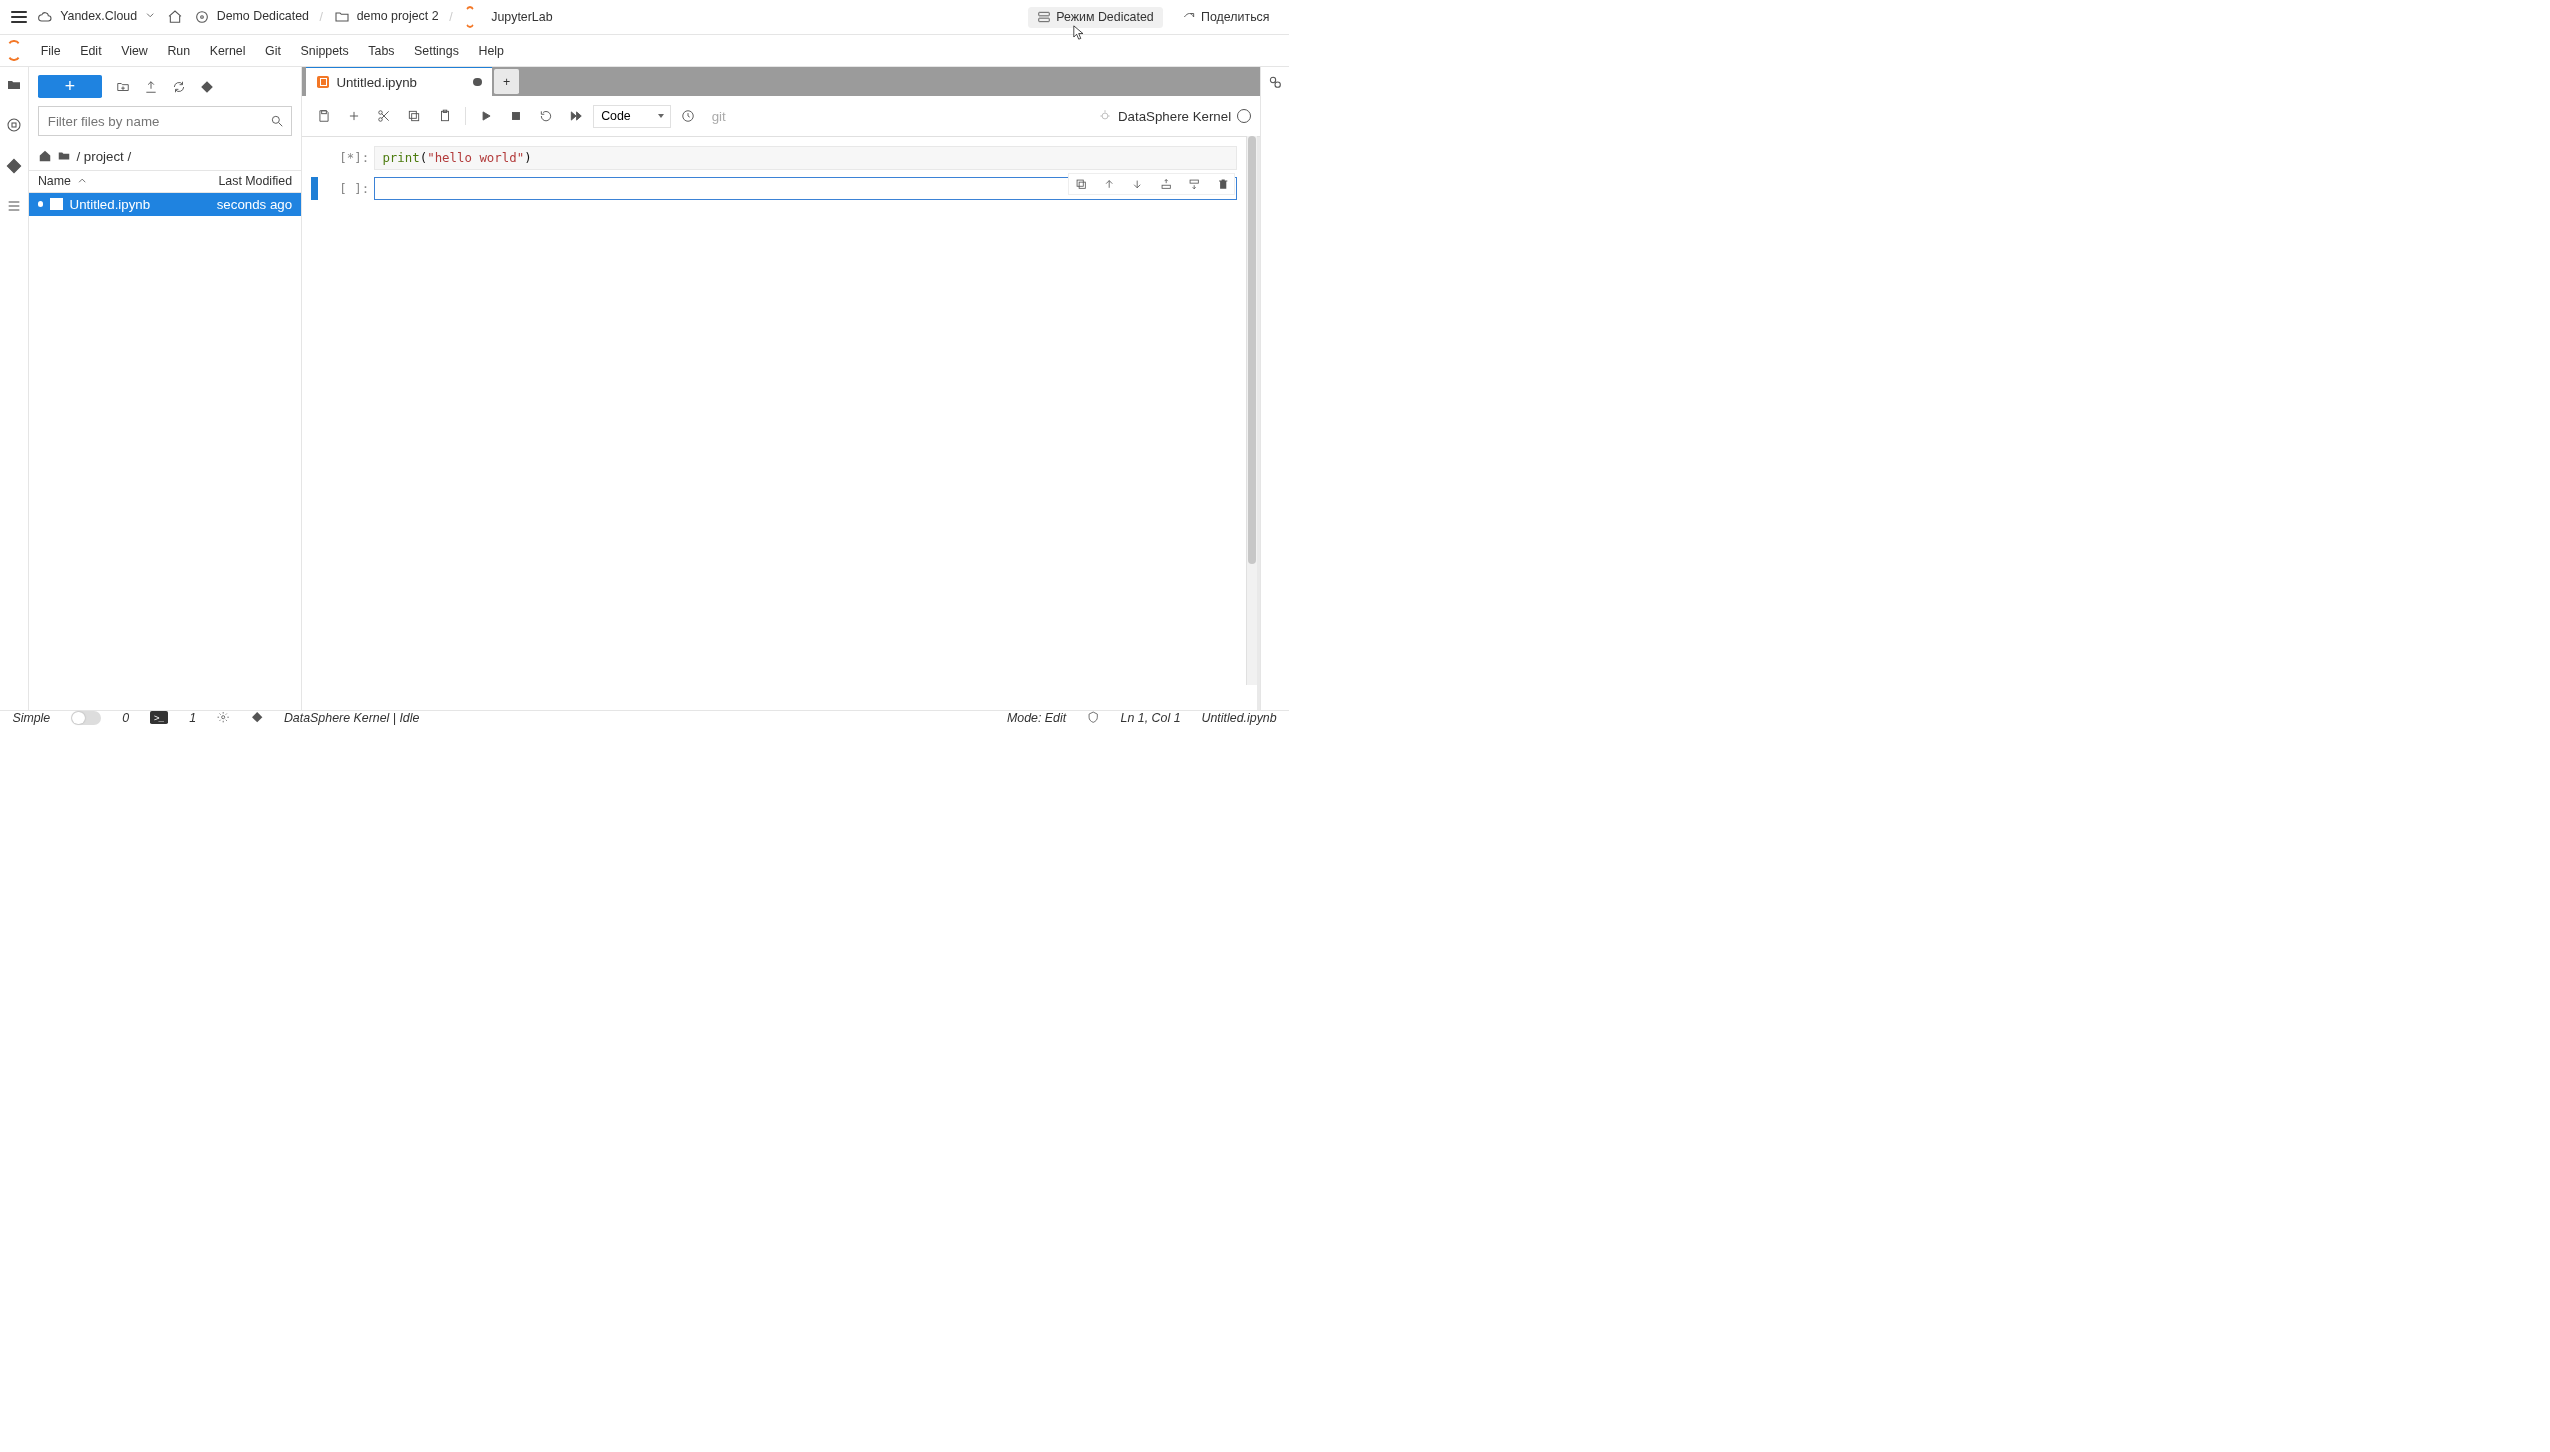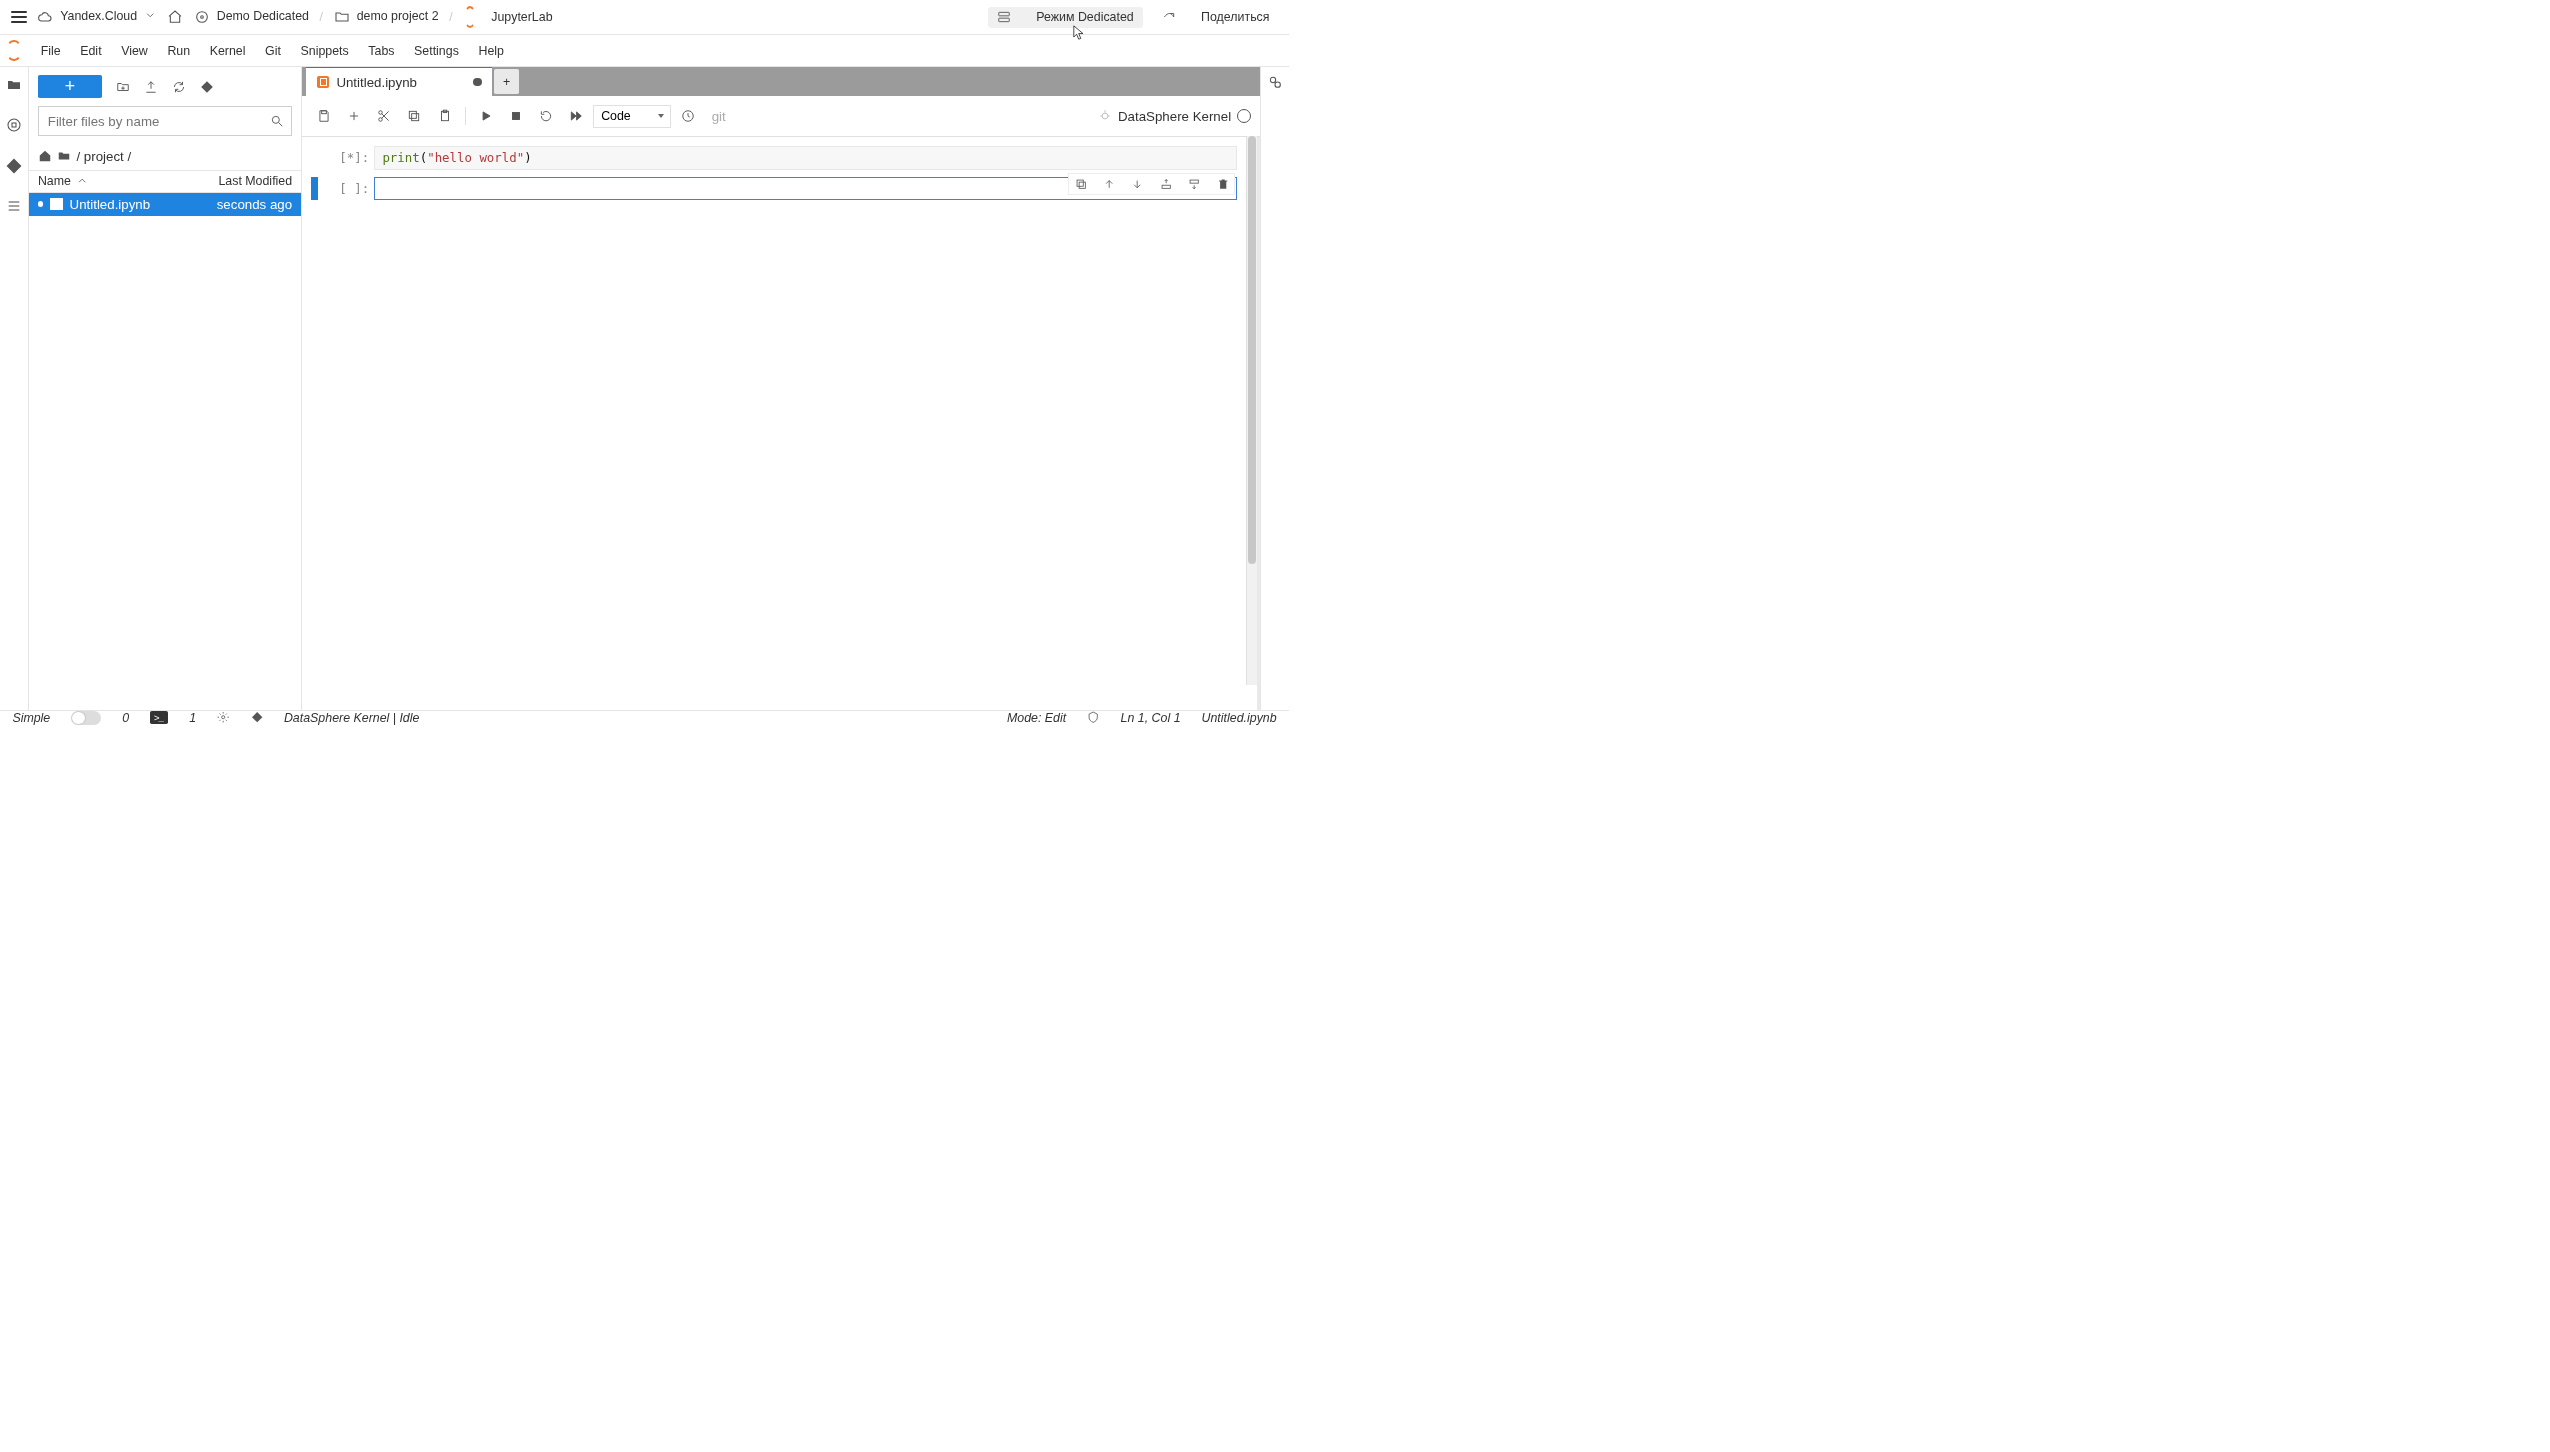--- a/index.html
+++ b/index.html
@@ -2,21 +2,21 @@
 <html style="font-size:14px"><head>
 <meta charset="utf-8">
 <style>
 * { margin:0; padding:0; box-sizing:border-box; }
 body { font-family:-apple-system,BlinkMacSystemFont,"Segoe UI",Helvetica,Arial,sans-serif; font-size:12.4px; color:#333; background:#fff; width:1289px; height:735px; overflow:hidden; display:flex; flex-direction:column; }
 .topbar { height:35px; display:flex; align-items:center; padding:0 10.6px; border-bottom:0.9px solid #e5e5e5; gap:10.6px; }
 .topbar .hamburger { width:16px; height:12.4px; display:flex; flex-direction:column; justify-content:space-between; cursor:pointer; }
 .topbar .hamburger span { height:1.8px; background:#333; border-radius:0.9px; }
 .bc-item { display:flex; align-items:flex-start; gap:7px; cursor:pointer; }
 .bc-sep { color:#ccc; }
-.chip { display:flex; align-items:center; gap:25px; padding:3.5px 8.9px; border-radius:3.5px; cursor:pointer; }
+.chip { display:flex; align-items:center; gap:5px; padding:3.5px 8.9px; border-radius:3.5px; cursor:pointer; }
 .chip.hover { background:#f0f0f0; }
 .topbar-spacer { flex:1; }
 .svgico { width:16px; height:16px; stroke:#555; fill:none; stroke-width:1.6; }
 .svgico.small { width:14px; height:14px; }
 .svgico.tiny{ width:12.4px; height:12.4px; }
 .menubar { height:32px; display:flex; align-items:center; gap:1.8px; padding:0 7px 0 5.3px; border-bottom:0.9px solid #e5e5e5; }
 .jupyter-logo { width:17.7px; height:17.7px; border-radius:50%; border:1.8px solid transparent; display:flex; align-items:center; justify-content:center; margin-right:7px; }
 .jupyter-logo::before{content:"";width:17.7px;height:17.7px;border:2.7px solid #f37726;border-left-color:transparent;border-right-color:transparent;border-radius:50%;}
 .menu-item { padding:5.3px 8.9px; cursor:pointer; }
 .mainrow { flex:1; display:flex; overflow:hidden; }

